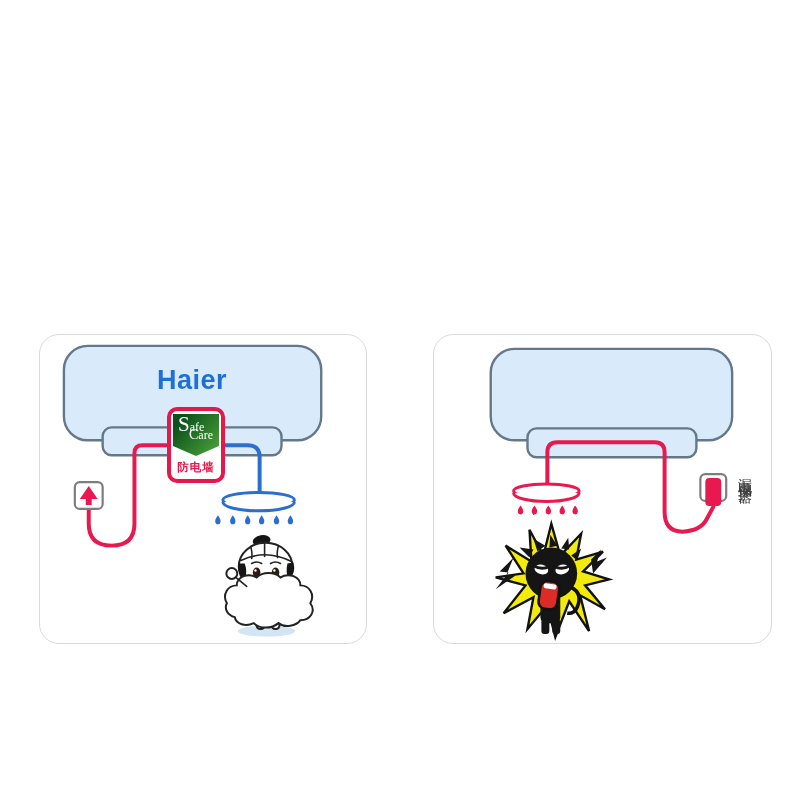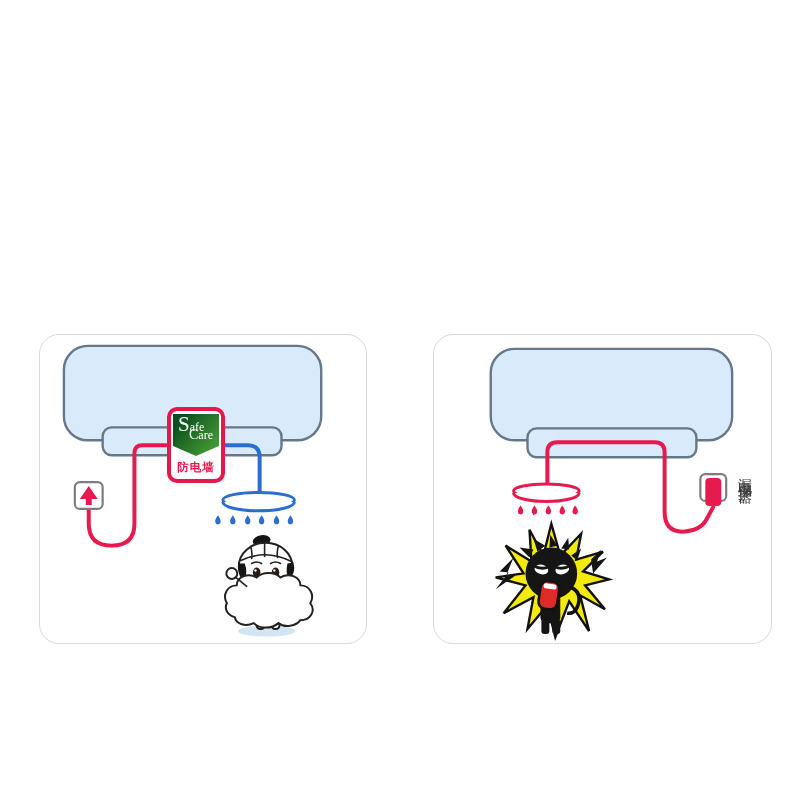--- a/index.html
+++ b/index.html
@@ -109,20 +109,21 @@
         <circle cx="235.8" cy="237" r="1.2" fill="#fff"></circle>
         <ellipse cx="227" cy="251" rx="3" ry="2.2" fill="#cc2233" stroke="#88221e" stroke-width="1"></ellipse>
         <path class="ink" d="M188,270 C183,261 189,252 198,252 C198,243 210,239 218,244 C224,238 236,238 242,244
                  C250,239 262,243 262,252 C271,252 277,261 272,270 C278,278 272,287 262,287
                  C258,293 246,295 240,290 C233,296 221,296 215,290 C207,294 197,291 196,284
                  C189,282 185,276 188,270 Z"></path>
         <circle class="ink" cx="193" cy="240" r="5.5"></circle>
         <path class="thin" d="M197,244 Q203,249 208,253"></path>
       </g>
     </svg>
+    <div class="haier-logo">Haier</div>
     <div class="badge">
       <div class="badge-green">
         <span class="badge-word w1">Safe</span>
         <span class="badge-word w2">Care</span>
       </div>
       <div class="badge-sub">防电墙</div>
     </div>
   </section>
 
   <section class="card card-right">

